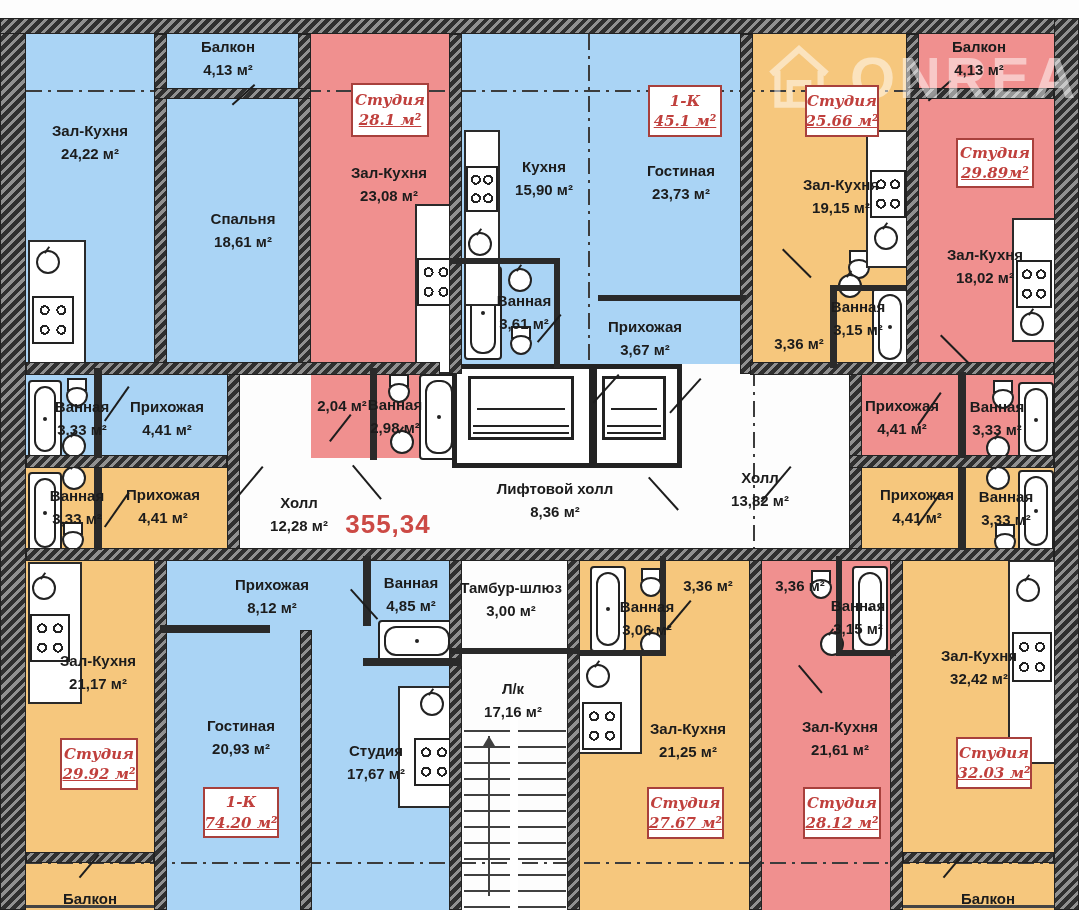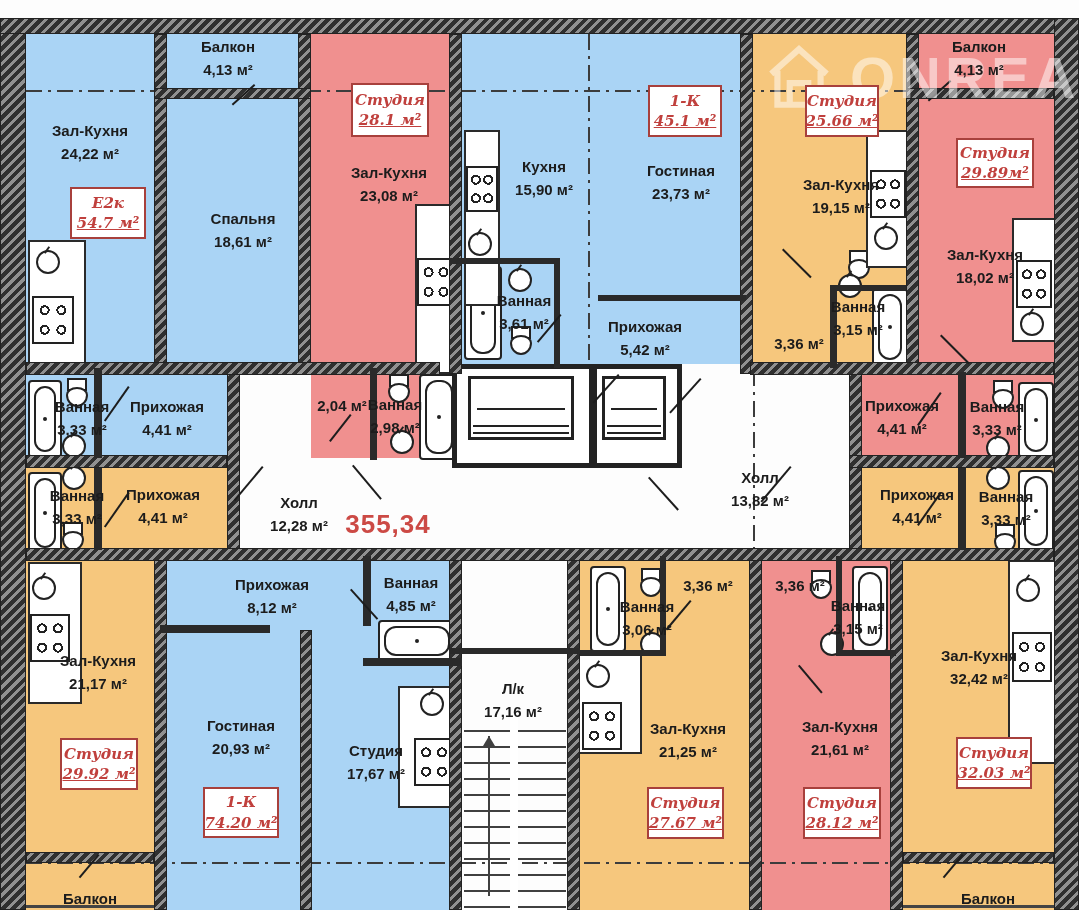--- a/index.html
+++ b/index.html
@@ -254,21 +254,21 @@
   <div class="rlabel" style="left:681px;top:182px;">
       <div class="rname">Гостиная</div>
       <div class="rarea">23,73 м²</div>
     </div>
   <div class="rlabel" style="left:524px;top:312px;">
       <div class="rname">Ванная</div>
       <div class="rarea">3,61 м²</div>
     </div>
   <div class="rlabel" style="left:645px;top:338px;">
       <div class="rname">Прихожая</div>
-      <div class="rarea">5,42 м²</div>
+      <div class="rarea">3,67 м²</div>
     </div>
   <div class="rlabel" style="left:841px;top:196px;">
       <div class="rname">Зал-Кухня</div>
       <div class="rarea">19,15 м²</div>
     </div>
   <div class="rlabel" style="left:799px;top:344px;">
       <div class="rarea">3,36 м²</div>
     </div>
   <div class="rlabel" style="left:858px;top:318px;">
       <div class="rname">Ванная</div>
@@ -302,20 +302,24 @@
       <div class="rarea">4,41 м²</div>
     </div>
   <div class="rlabel" style="left:997px;top:418px;">
       <div class="rname">Ванная</div>
       <div class="rarea">3,33 м²</div>
     </div>
   <div class="rlabel" style="left:299px;top:514px;">
       <div class="rname">Холл</div>
       <div class="rarea">12,28 м²</div>
     </div>
+  <div class="rlabel" style="left:555px;top:500px;">
+      <div class="rname">Лифтовой холл</div>
+      <div class="rarea">8,36 м²</div>
+    </div>
   <div class="rlabel" style="left:760px;top:489px;">
       <div class="rname">Холл</div>
       <div class="rarea">13,82 м²</div>
     </div>
   <div class="rlabel" style="left:77px;top:507px;">
       <div class="rname">Ванная</div>
       <div class="rarea">3,33 м²</div>
     </div>
   <div class="rlabel" style="left:163px;top:506px;">
       <div class="rname">Прихожая</div>
@@ -334,20 +338,24 @@
       <div class="rarea">4,85 м²</div>
     </div>
   <div class="rlabel" style="left:241px;top:737px;">
       <div class="rname">Гостиная</div>
       <div class="rarea">20,93 м²</div>
     </div>
   <div class="rlabel" style="left:376px;top:762px;">
       <div class="rname">Студия</div>
       <div class="rarea">17,67 м²</div>
     </div>
+  <div class="rlabel" style="left:511px;top:599px;">
+      <div class="rname">Тамбур-шлюз</div>
+      <div class="rarea">3,00 м²</div>
+    </div>
   <div class="rlabel" style="left:513px;top:700px;">
       <div class="rname">Л/к</div>
       <div class="rarea">17,16 м²</div>
     </div>
   <div class="rlabel" style="left:647px;top:618px;">
       <div class="rname">Ванная</div>
       <div class="rarea">3,06 м²</div>
     </div>
   <div class="rlabel" style="left:708px;top:586px;">
       <div class="rarea">3,36 м²</div>
@@ -383,24 +391,20 @@
       <div class="rname">Балкон</div>
       <div class="rarea"></div>
     </div>
   <div class="rlabel" style="left:988px;top:899px;">
       <div class="rname">Балкон</div>
       <div class="rarea"></div>
     </div>
 
   <div class="total" style="left:388px;top:524px;">355,34</div>
 
-  <div class="badge" style="left:70px;top:187px;width:72px;height:48px;">
-      <span class="bt">Е2к</span>
-      <span class="ba">54.7 м²</span>
-    </div>
   <div class="badge" style="left:351px;top:83px;width:74px;height:50px;">
       <span class="bt">Студия</span>
       <span class="ba">28.1 м²</span>
     </div>
   <div class="badge" style="left:648px;top:85px;width:70px;height:48px;">
       <span class="bt">1-К</span>
       <span class="ba">45.1 м²</span>
     </div>
   <div class="badge" style="left:805px;top:85px;width:70px;height:48px;">
       <span class="bt">Студия</span>

